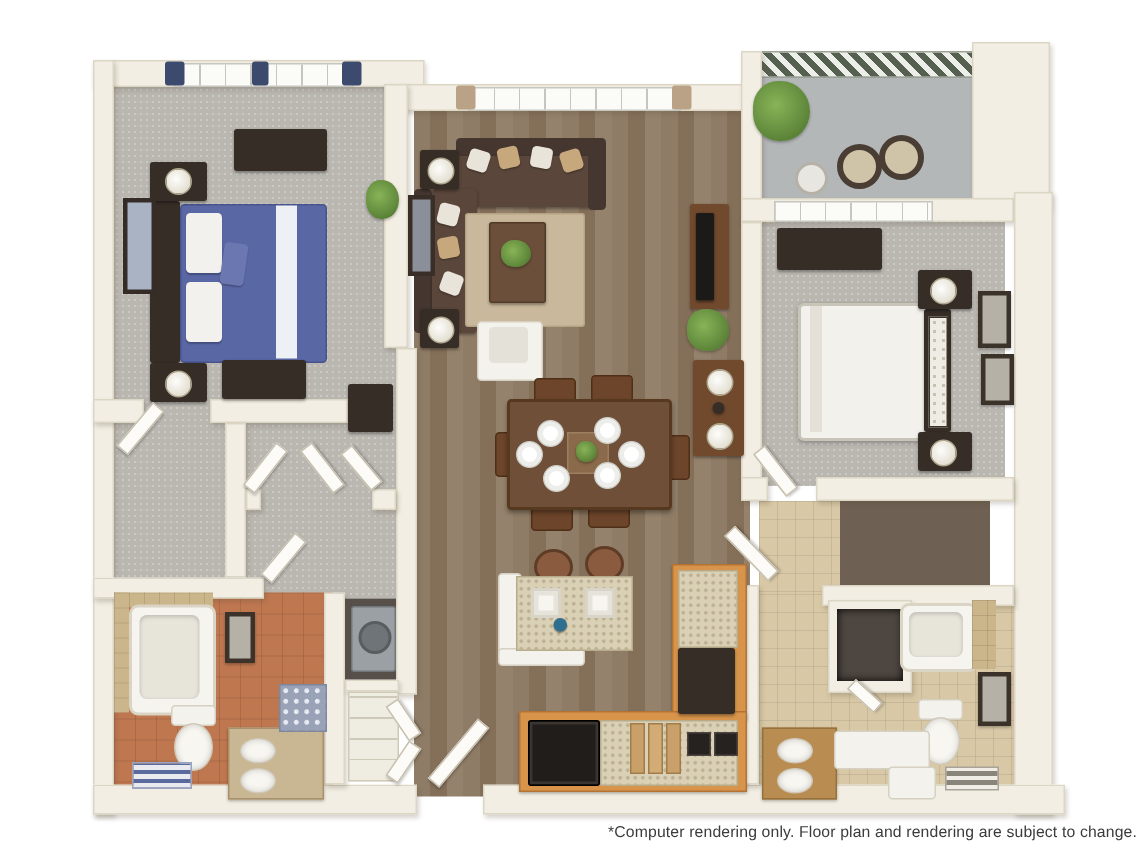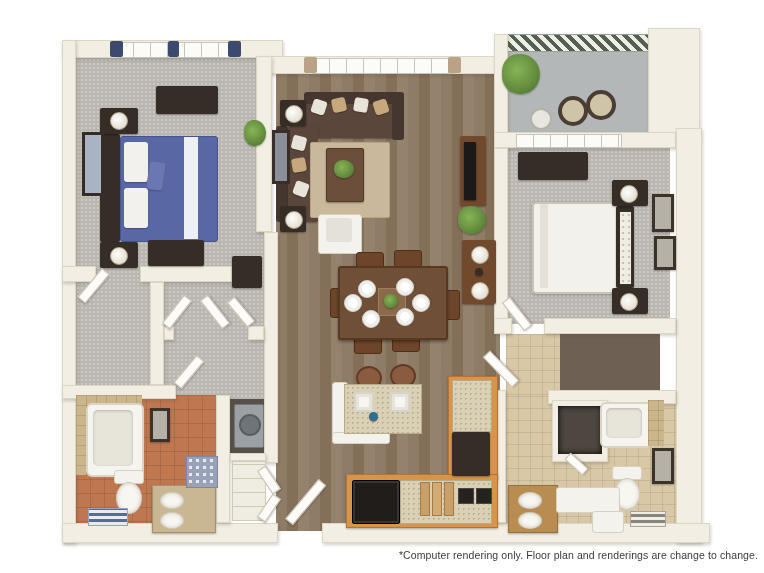--- a/index.html
+++ b/index.html
@@ -232,14 +232,14 @@
   <div class="a white-f" style="left:612px;top:466px;width:28px;height:12px;"></div>
   <div class="a oval" style="left:614px;top:478px;width:24px;height:30px;"></div>
   <div class="a" style="left:508px;top:485px;width:48px;height:46px;background:#b98d52;border:1px solid #96703d;box-shadow:0 1px 2px rgba(0,0,0,.3);"></div>
   <div class="a oval" style="left:518px;top:492px;width:22px;height:15px;"></div>
   <div class="a oval" style="left:518px;top:512px;width:22px;height:15px;"></div>
   <div class="a white-f" style="left:556px;top:487px;width:62px;height:24px;"></div>
   <div class="a white-f" style="left:592px;top:511px;width:30px;height:20px;"></div>
   <div class="a frame" style="left:652px;top:448px;width:16px;height:30px;"></div>
   <div class="a mat-gray" style="left:630px;top:511px;width:34px;height:14px;"></div>
 
-  <div id="disclaimer">*Computer rendering only. Floor plan and renderings are change to change.</div>
+  <div id="disclaimer">*Computer rendering only. Floor plan and rendering are subject to change.</div>
 </div>
 
 </body></html>

